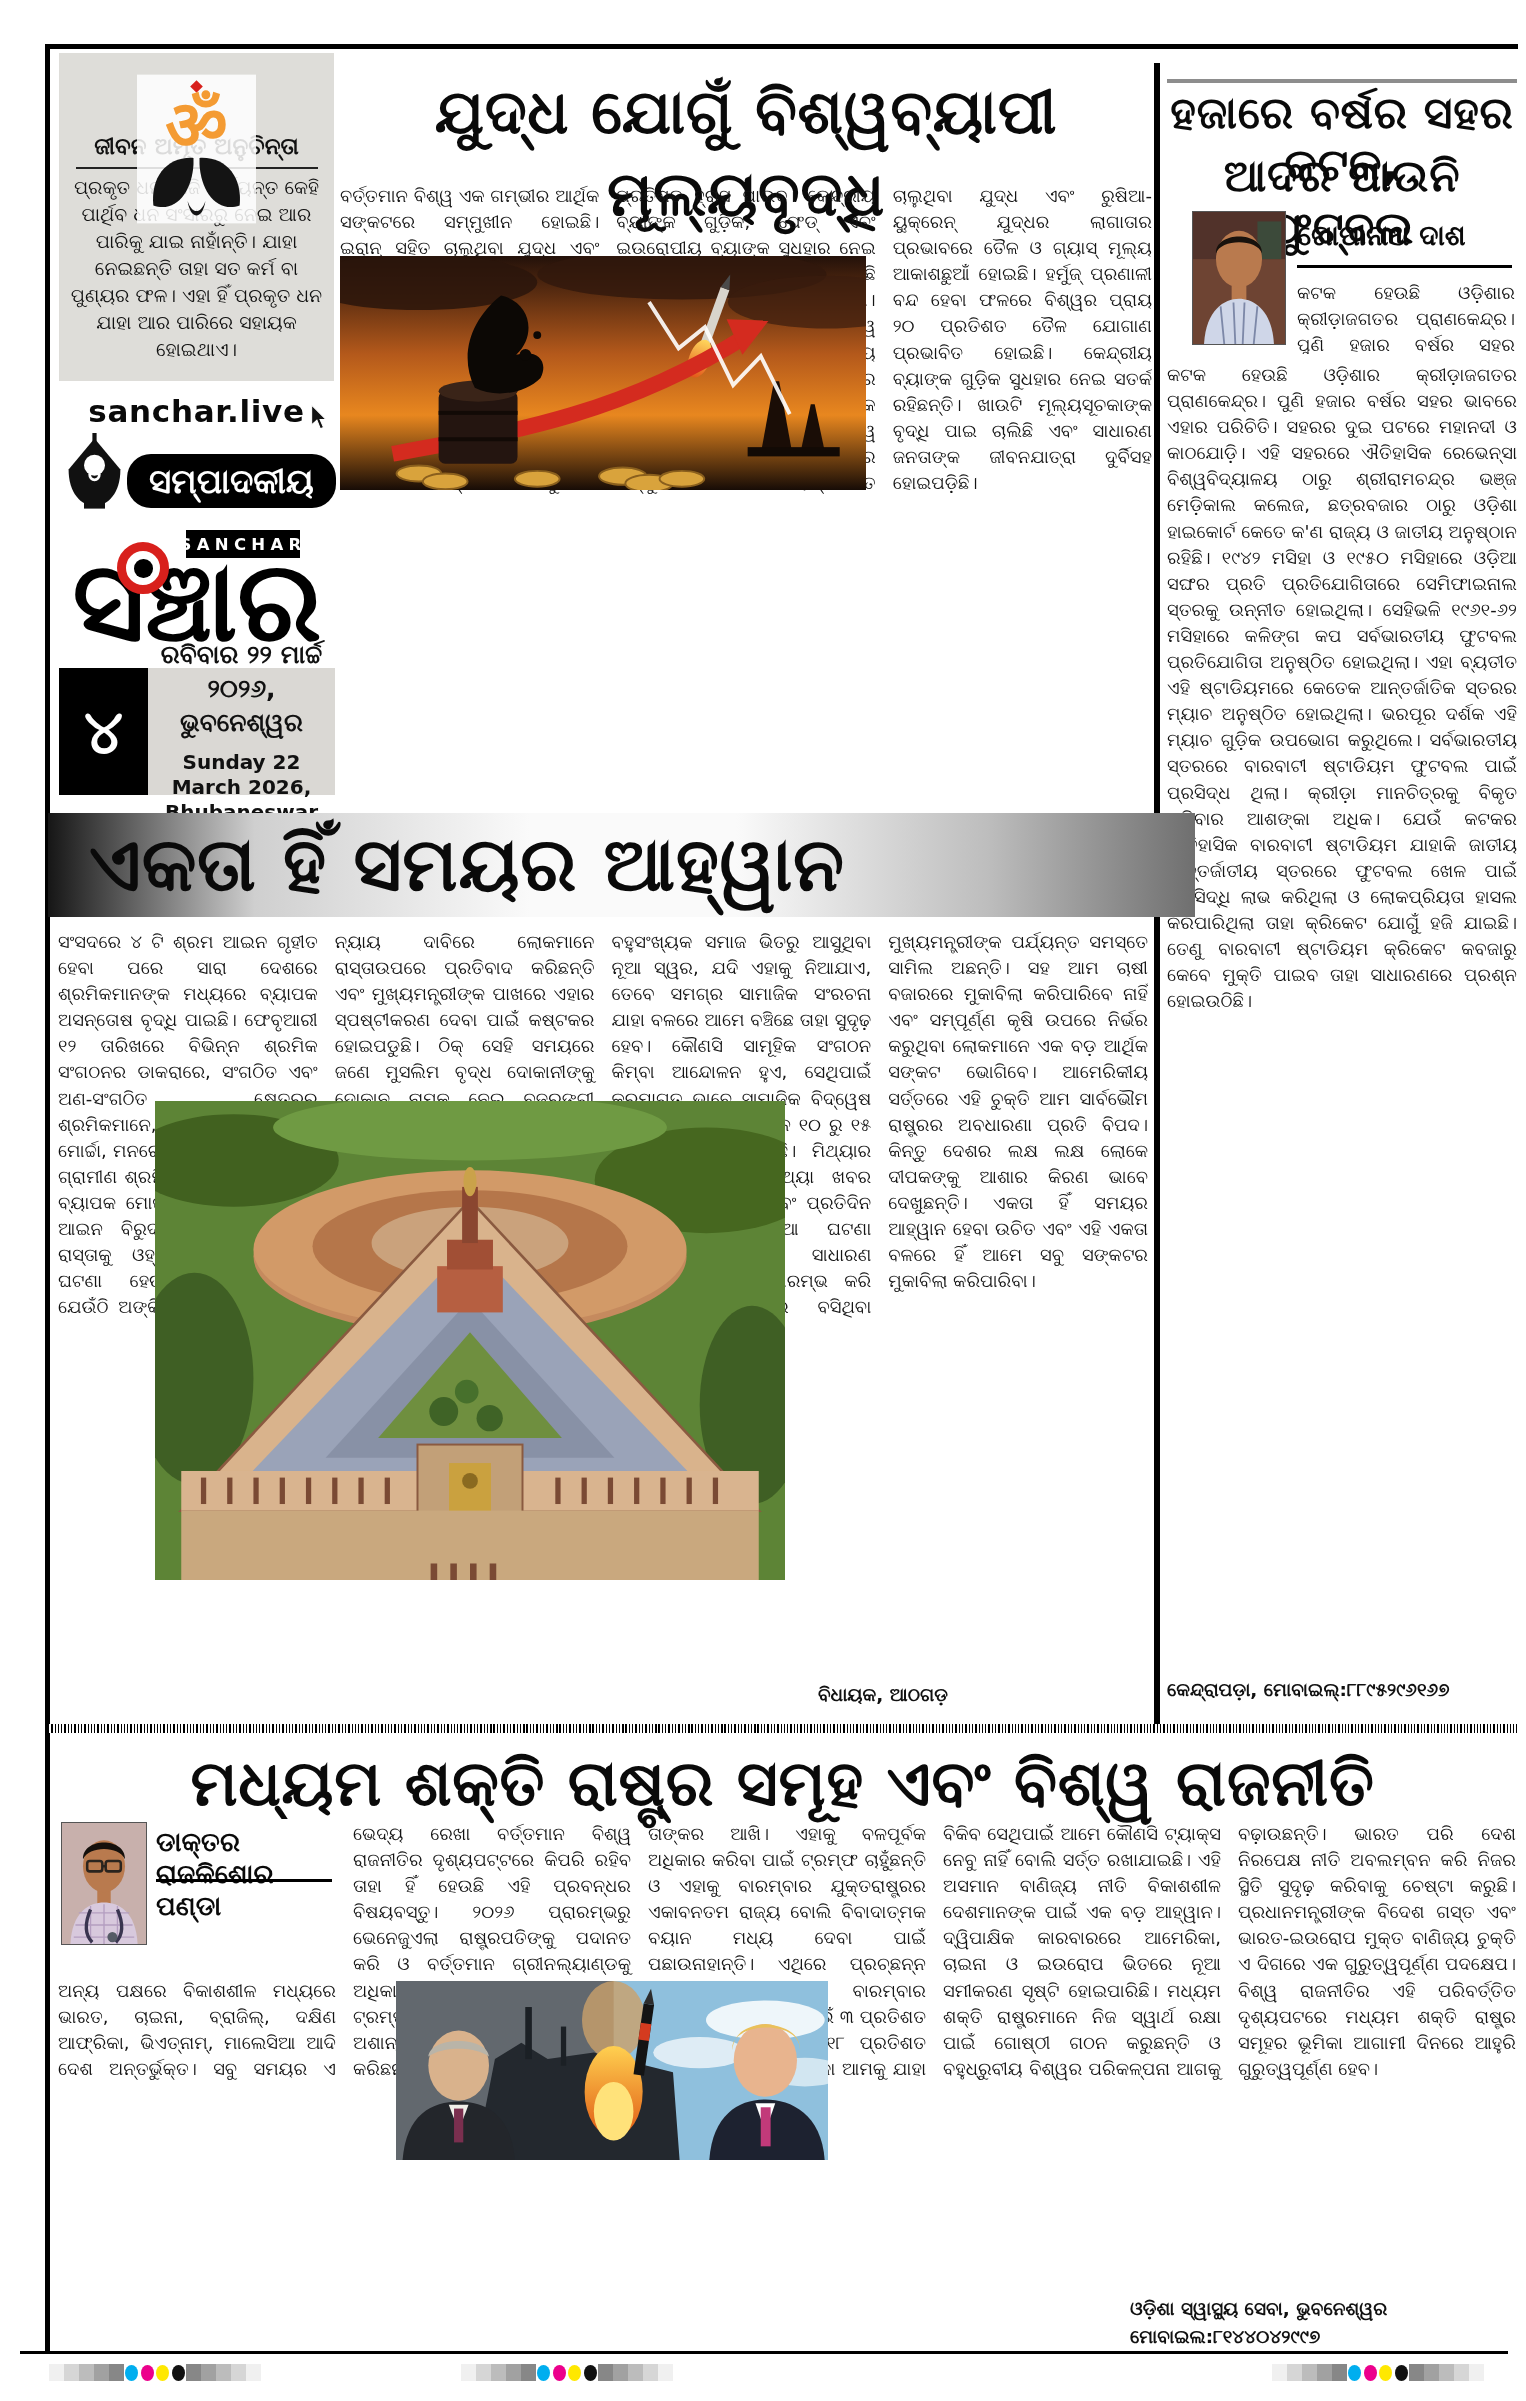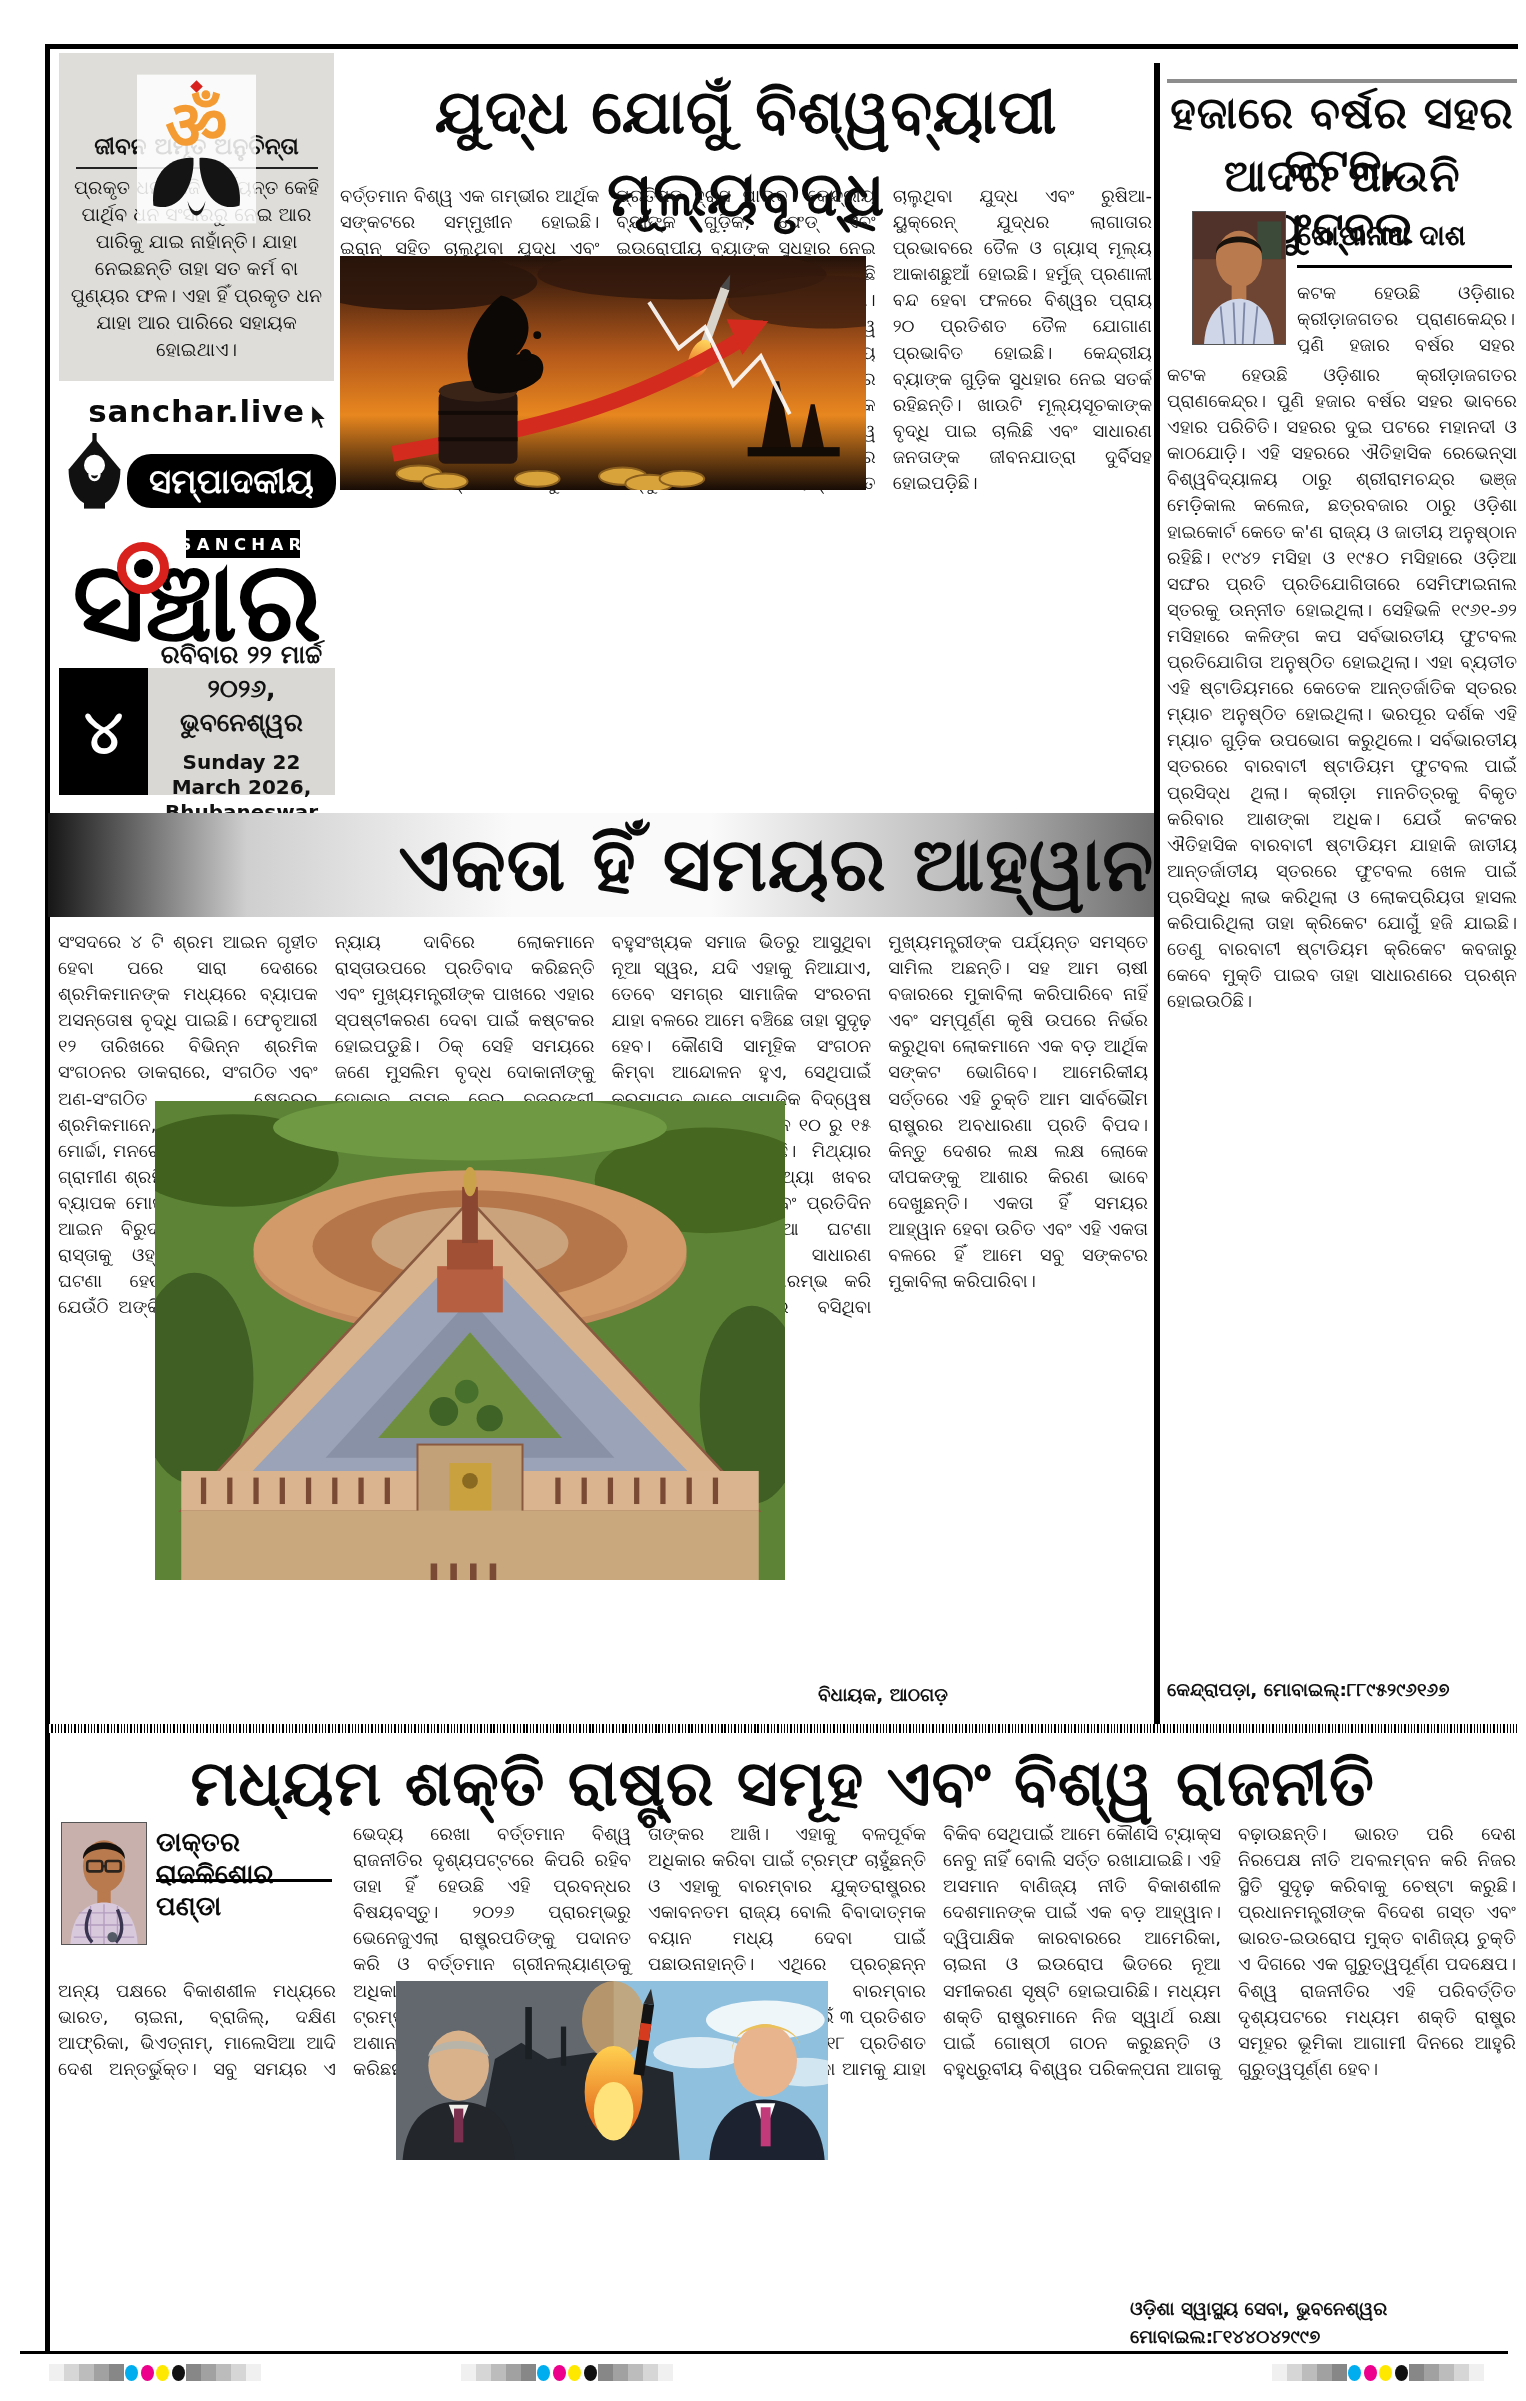--- a/index.html
+++ b/index.html
@@ -35,21 +35,21 @@
            font-weight:800;font-size:61px;display:flex;align-items:center;justify-content:center;}
   .datebox{position:absolute;left:148px;top:668px;width:187px;height:127px;background:#dad8d4;
            display:flex;flex-direction:column;align-items:center;justify-content:center;text-align:center;}
   .datebox .od{font-weight:700;font-size:25px;line-height:1.35;}
   .datebox .en{font-weight:800;font-size:20px;line-height:1.25;}
   .datebox .dr{width:82%;height:2px;background:#333;margin:5.3px 0;}
   .hatch{position:absolute;left:48px;top:1724px;width:1469px;height:9.2px;
          background:repeating-linear-gradient(90deg,#000 0 1.3px,#fff 1.3px 3.3px);}
   .midbar{position:absolute;left:48px;top:813px;width:1106px;height:104px;
           background:linear-gradient(90deg,#161616 0%,#cfcfcf 18%,#fafafa 42%,#fafafa 60%,#bdbdbd 82%,#6f6f6f 100%);
-          display:flex;align-items:center;justify-content:flex-end;}
+          display:flex;align-items:center;justify-content:flex-start;padding-left:41px;}
   .whitebg{background:#fff;}
   .regbar{position:absolute;top:2364px;height:17px;display:flex;align-items:center;}
   .regbar .g{width:18px;height:100%;}
   .regbar .dotwrap{width:18.5px;height:100%;background:#fff;display:flex;align-items:center;justify-content:center;}
   .regbar .dot{width:13.2px;height:16px;border-radius:50%;}
   .imgframe{position:absolute;overflow:hidden;}
   svg{display:block;}
 </style>
 </head>
 <body>

